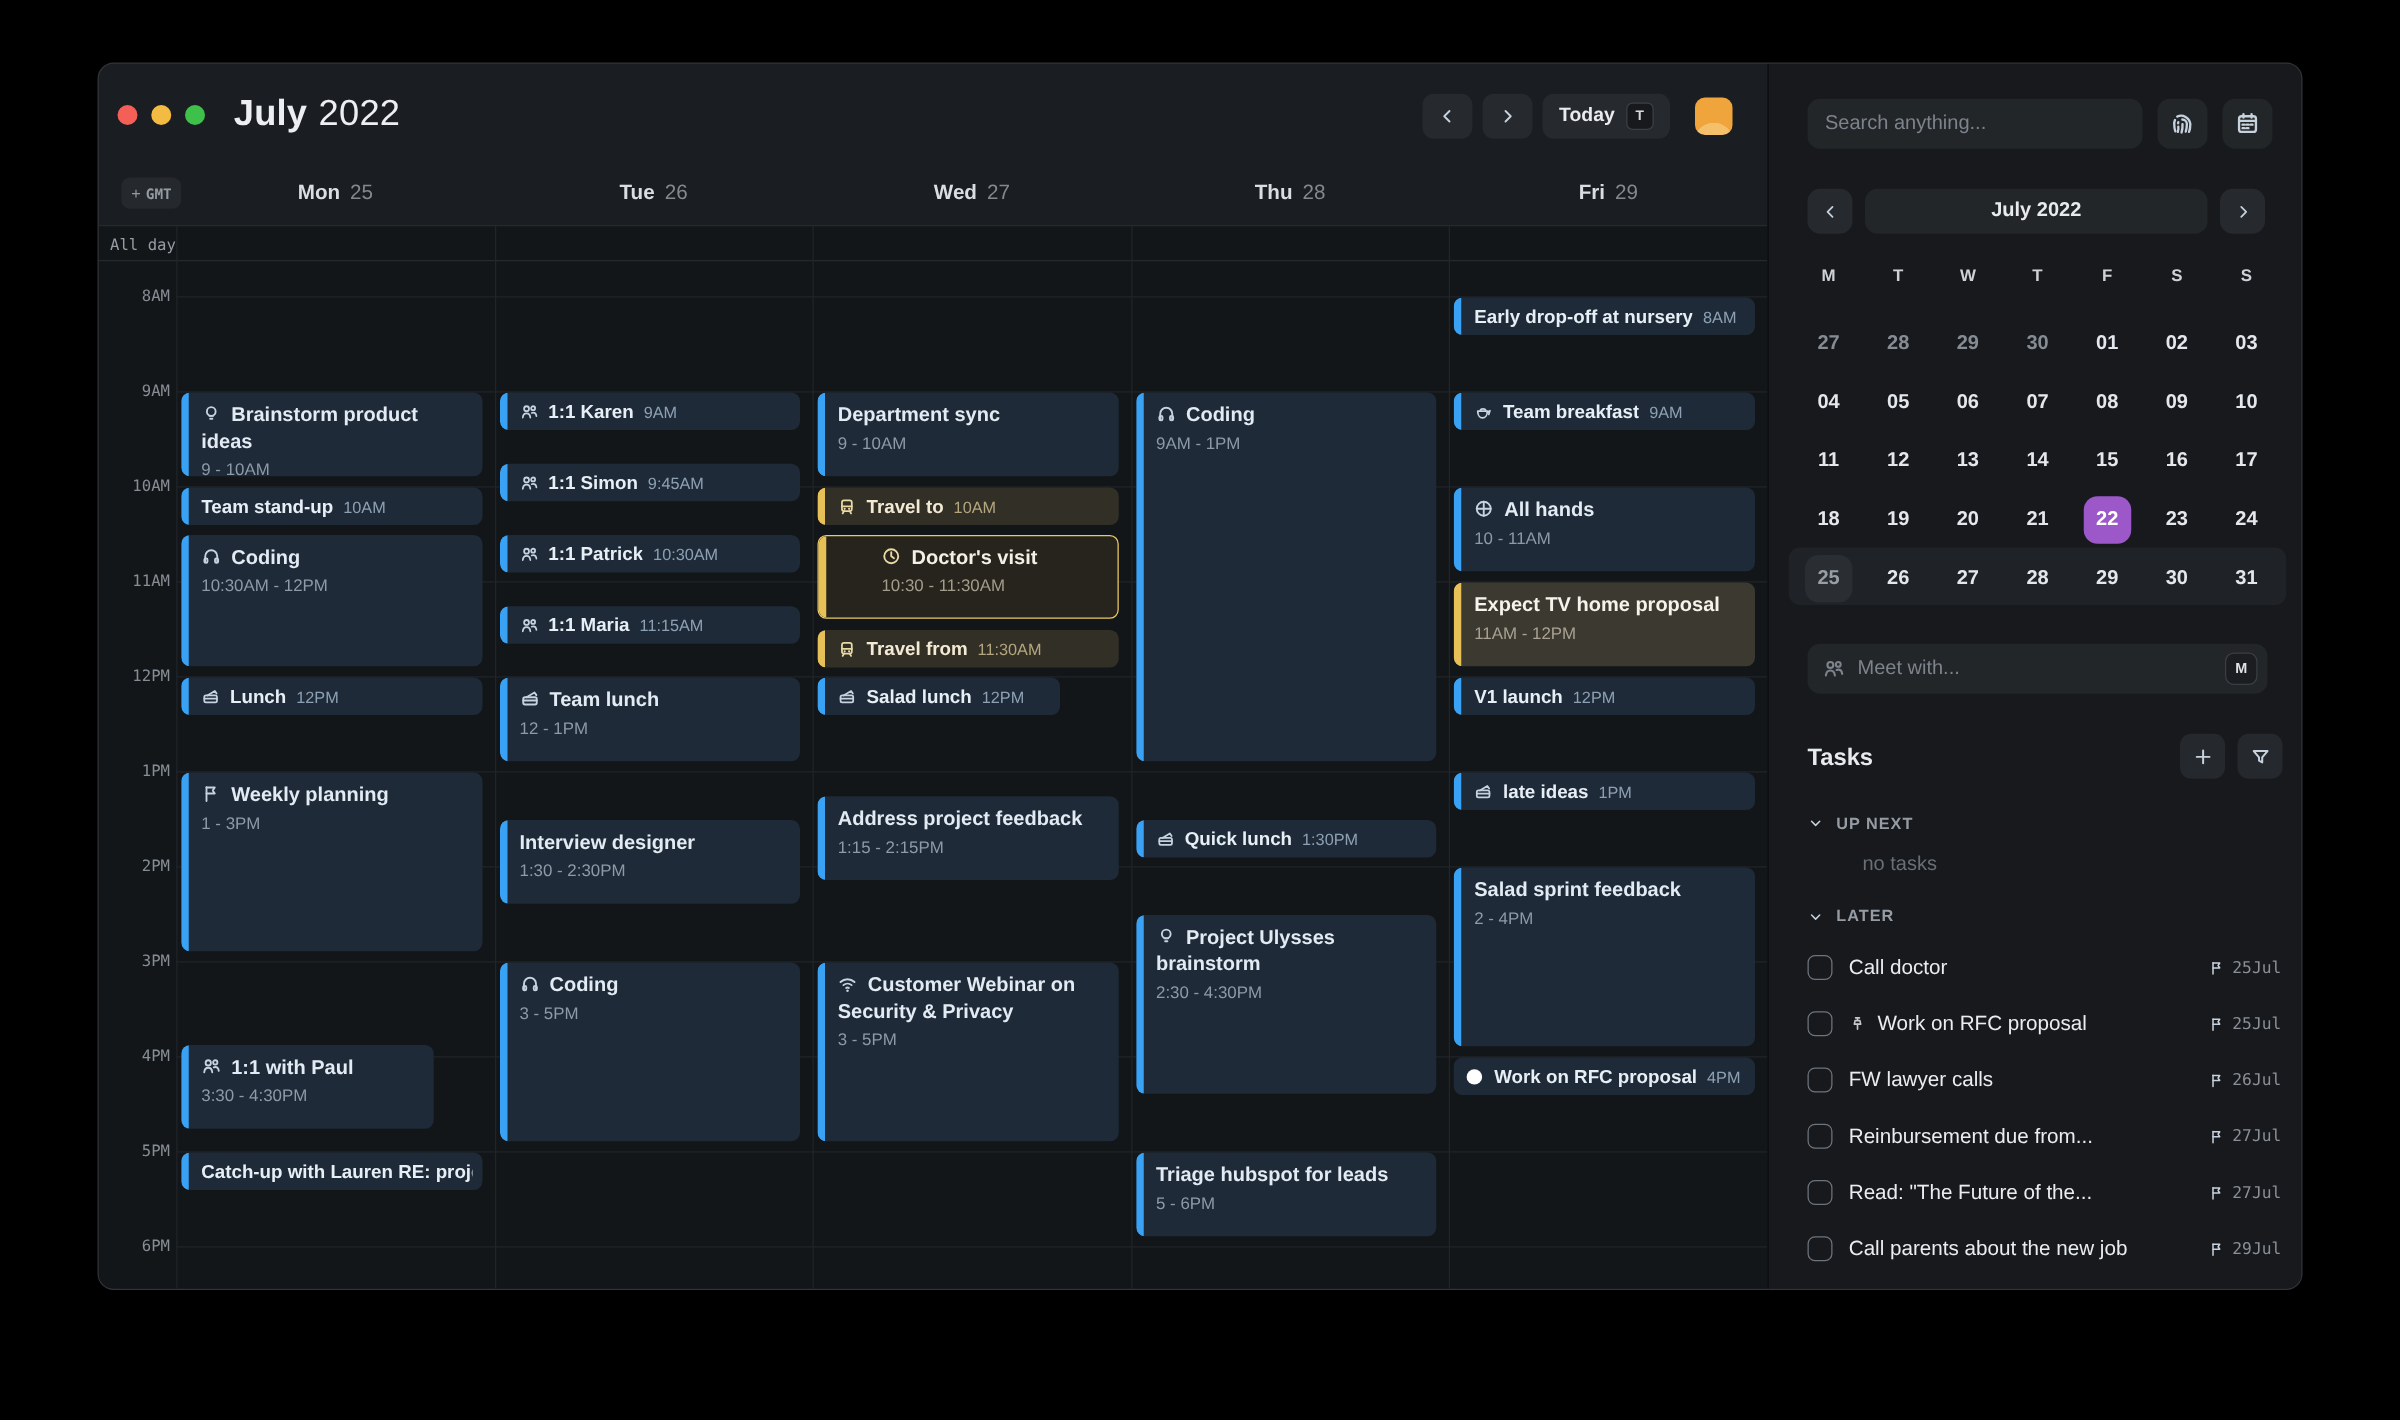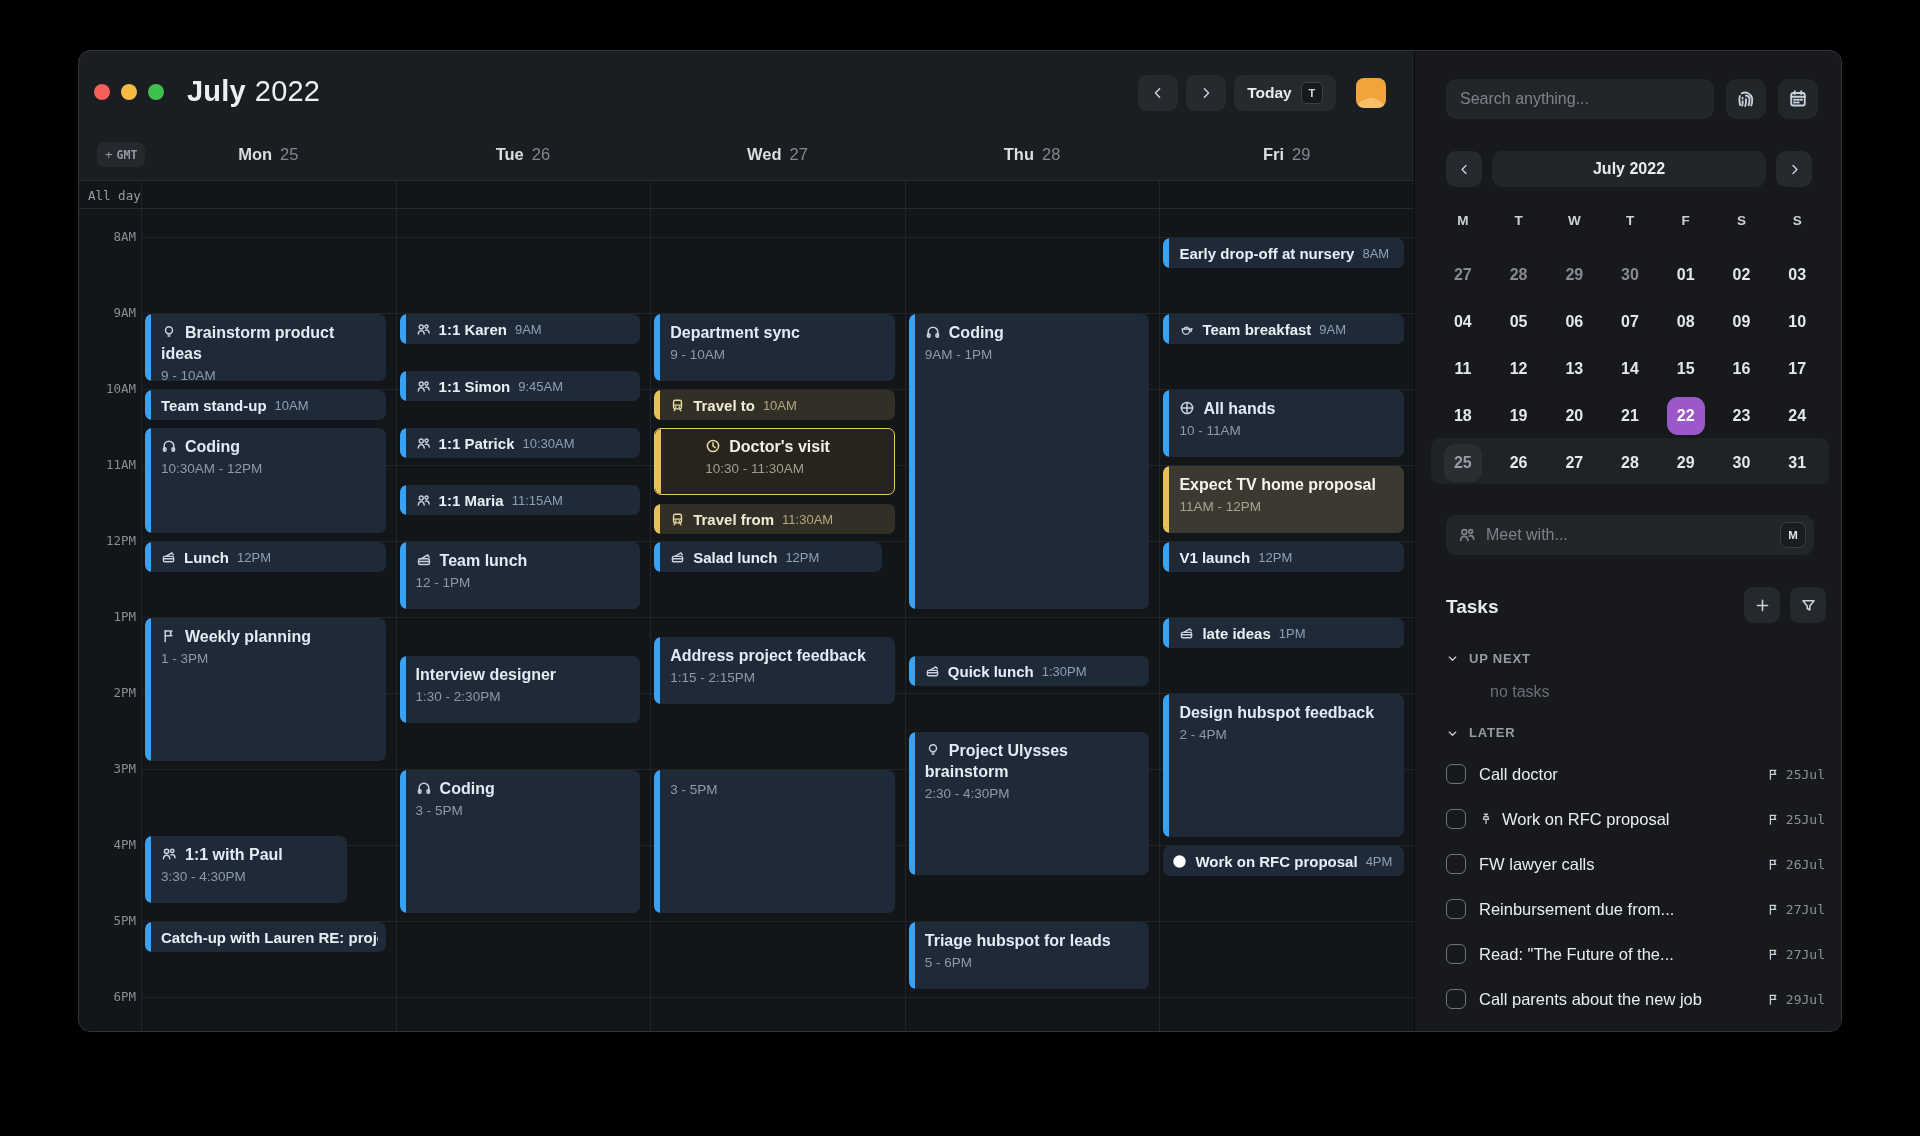--- a/index.html
+++ b/index.html
@@ -434,21 +434,21 @@
                 <rect x="3.8" y="2.4" width="8.4" height="9.2" rx="1.8"></rect>
                 <path d="M3.8 7.6h8.4"></path>
                 <path d="M6.1 9.7h.01M9.9 9.7h.01" stroke-width="1.9"></path>
                 <path d="M5.6 11.6l-1.2 2M10.4 11.6l1.2 2"></path>
               </svg>
             </span>
             <span class="ct">Travel from</span>
             <span class="ctm">11:30AM</span>
           </div>
         </article>
-        <article class="event blue" style="left: 575.2px; width: 228px; top: 361px; height: 30px;">
+        <article class="event blue" style="left: 575.2px; width: 194px; top: 361px; height: 30px;">
           <span class="bar"></span>
           <div class="chip-row">
             <span class="icon">
               <svg width="15" height="15" viewBox="0 0 16 16" fill="none" stroke="currentColor" stroke-width="1.5" stroke-linecap="round" stroke-linejoin="round">
                 <rect x="2.6" y="6.8" width="10.8" height="5.8" rx="1.4"></rect>
                 <path d="M2.6 9.4h10.8"></path>
                 <path d="M5.2 6.8L11.6 3l1.5 2.1"></path>
               </svg>
             </span>
             <span class="ct">Salad lunch</span>
@@ -458,20 +458,28 @@
         <article class="event blue" style="left: 575.2px; width: 240.6px; top: 456px; height: 67px;">
           <span class="bar"></span>
           <div class="block-body">
             <div class="b-title">Address project feedback</div>
             <div class="b-time">1:15 - 2:15PM</div>
           </div>
         </article>
         <article class="event blue" style="left: 575.2px; width: 240.6px; top: 589px; height: 143px;">
           <span class="bar"></span>
           <div class="block-body">
+            <div class="b-title"><span class="icon">
+                <svg width="16" height="16" viewBox="0 0 16 16" fill="none" stroke="currentColor" stroke-width="1.5" stroke-linecap="round" stroke-linejoin="round">
+                  <path d="M2.4 6.6a8.2 8.2 0 0 1 11.2 0"></path>
+                  <path d="M4.7 9.1a5 5 0 0 1 6.6 0"></path>
+                  <path d="M6.9 11.4a2 2 0 0 1 2.2 0"></path>
+                  <path d="M8 13.5h.01" stroke-width="2"></path>
+                </svg>
+              </span>Customer Webinar on Security &amp; Privacy</div>
             <div class="b-time">3 - 5PM</div>
           </div>
         </article>
         <article class="event blue" style="left: 829.8px; width: 240.6px; top: 133px; height: 295px;">
           <span class="bar"></span>
           <div class="block-body">
             <div class="b-title"><span class="icon">
                 <svg width="16" height="16" viewBox="0 0 16 16" fill="none" stroke="currentColor" stroke-width="1.5" stroke-linecap="round" stroke-linejoin="round">
                   <path d="M3.2 12.3V8a4.8 4.8 0 0 1 9.6 0v4.3"></path>
                   <rect x="2.5" y="9.7" width="2.5" height="3.5" rx="1.1"></rect>
@@ -571,21 +579,21 @@
                 <path d="M5.2 6.8L11.6 3l1.5 2.1"></path>
               </svg>
             </span>
             <span class="ct">late ideas</span>
             <span class="ctm">1PM</span>
           </div>
         </article>
         <article class="event blue" style="left: 1084.4px; width: 240.6px; top: 513px; height: 143px;">
           <span class="bar"></span>
           <div class="block-body">
-            <div class="b-title">Design hubspot feedback</div>
+            <div class="b-title">Salad sprint feedback</div>
             <div class="b-time">2 - 4PM</div>
           </div>
         </article>
         <article class="event blue nobar" style="left: 1084.4px; width: 240.6px; top: 665px; height: 30px;">
           <div class="chip-row">
             <span class="icon">
               <svg width="15" height="15" viewBox="0 0 16 16" fill="none" stroke="currentColor" stroke-width="1.5" stroke-linecap="round" stroke-linejoin="round">
                 <circle cx="8" cy="8" r="6.6" fill="#ffffff" stroke="none"></circle>
               </svg>
             </span>

